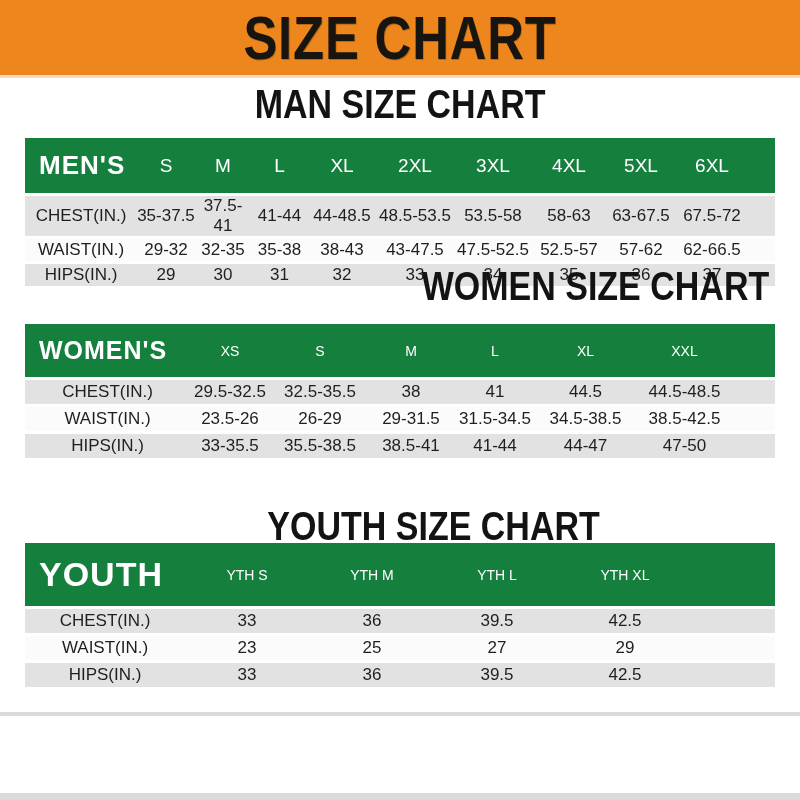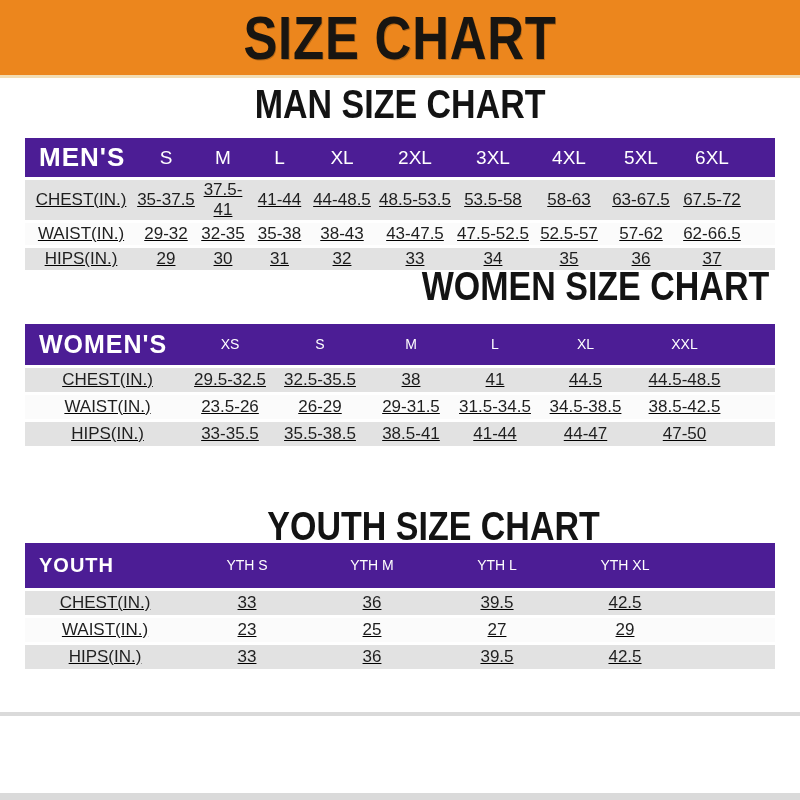--- a/index.html
+++ b/index.html
@@ -38,38 +38,38 @@
   
   table.size-table{
     position:absolute;left:25px;width:750px;
     border-collapse:collapse;table-layout:fixed;
   }
   .table-0{top:138px;}
   .table-1{top:324px;}
   .table-2{top:543px;}
 
   tr.bar-row th{
-    background:#4c1d95;color:#ffffff;
+    background:#15803d;color:#ffffff;
     font-weight:normal;text-align:center;vertical-align:middle;
-    border-bottom:3px solid #ffffff;padding:4px;
+    border-bottom:3px solid #ffffff;padding:12px;
   }
   tr.bar-row th.corner{
     text-align:left;padding-left:14px;font-weight:bold;letter-spacing:1px;
   }
   .table-0 tr.bar-row{height:31px;}
   .table-1 tr.bar-row{height:42px;}
   .table-2 tr.bar-row{height:46px;}
   .table-0 tr.bar-row th{font-size:19px;}
   .table-1 tr.bar-row th,
   .table-2 tr.bar-row th{font-size:14px;}
   .table-0 tr.bar-row th.corner{font-size:26px;}
   .table-1 tr.bar-row th.corner{font-size:25px;}
-  .table-2 tr.bar-row th.corner{font-size:20px;}
-
-  tr.data-row{height:25px;text-decoration:underline;}
+  .table-2 tr.bar-row th.corner{font-size:34px;}
+
+  tr.data-row{height:25px;}
   .table-1 tr.data-row,.table-2 tr.data-row{height:27px;}
   tr.data-row th,tr.data-row td{
     font-size:17px;font-weight:normal;color:#1f1f1f;
     text-align:center;vertical-align:middle;padding:0;
     border-bottom:3px solid #ffffff;
   }
   tr.data-row:nth-child(odd) th,tr.data-row:nth-child(odd) td{background:#E2E2E2;}
   tr.data-row:nth-child(even) th,tr.data-row:nth-child(even) td{background:#FBFBFB;}
 
   

